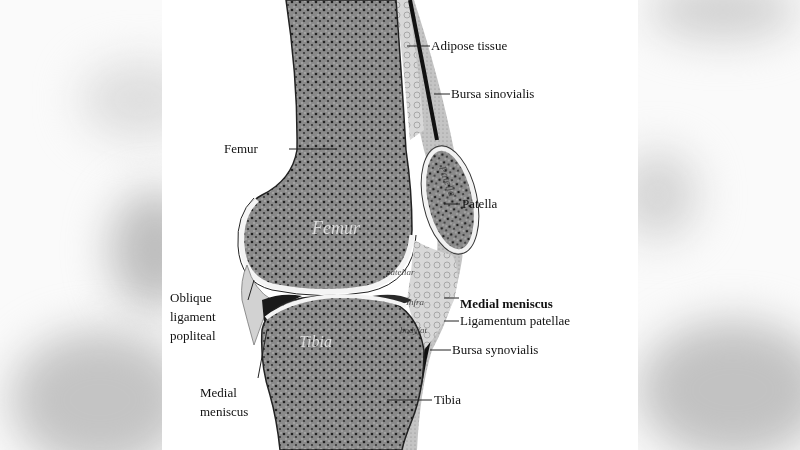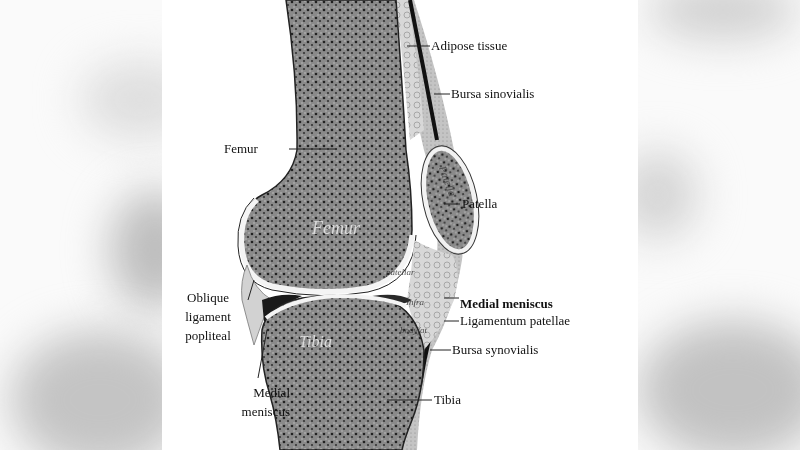--- a/index.html
+++ b/index.html
@@ -4,22 +4,22 @@
 <style>
   html, body { margin:0; padding:0; }
   body { width:800px; height:450px; overflow:hidden; background:#f3f3f3; position:relative; font-family:"Liberation Serif", "DejaVu Serif", serif; }
   .side { position:absolute; top:0; height:450px; width:162px; overflow:hidden; background:#fafafa; }
   .side.left { left:0; }
   .side.right { right:0; width:162px; }
   .blob { position:absolute; border-radius:50%; filter:blur(22px); background:#c8c8c8; }
   .panel { position:absolute; left:162px; top:0; width:476px; height:450px; background:#ffffff; overflow:hidden; }
   .panel svg { position:absolute; left:0; top:0; }
   .label { position:absolute; color:#111; font-size:13px; line-height:19px; white-space:nowrap; }
-  .label.center { text-align:right; }
-  .label.right { text-align:center; }
+  .label.center { text-align:left; }
+  .label.right { text-align:left; }
   .inner-label { position:absolute; color:#e8e8e8; font-style:italic; font-size:14px; opacity:0.85; }
 </style>
 </head>
 <body>
 
 <div class="side left">
   <div class="blob" style="left:80px;top:60px;width:120px;height:80px;background:#dedede;"></div>
   <div class="blob" style="left:110px;top:190px;width:90px;height:120px;background:#bdbdbd;"></div>
   <div class="blob" style="left:10px;top:330px;width:180px;height:140px;background:#c4c4c4;"></div>
 </div>

